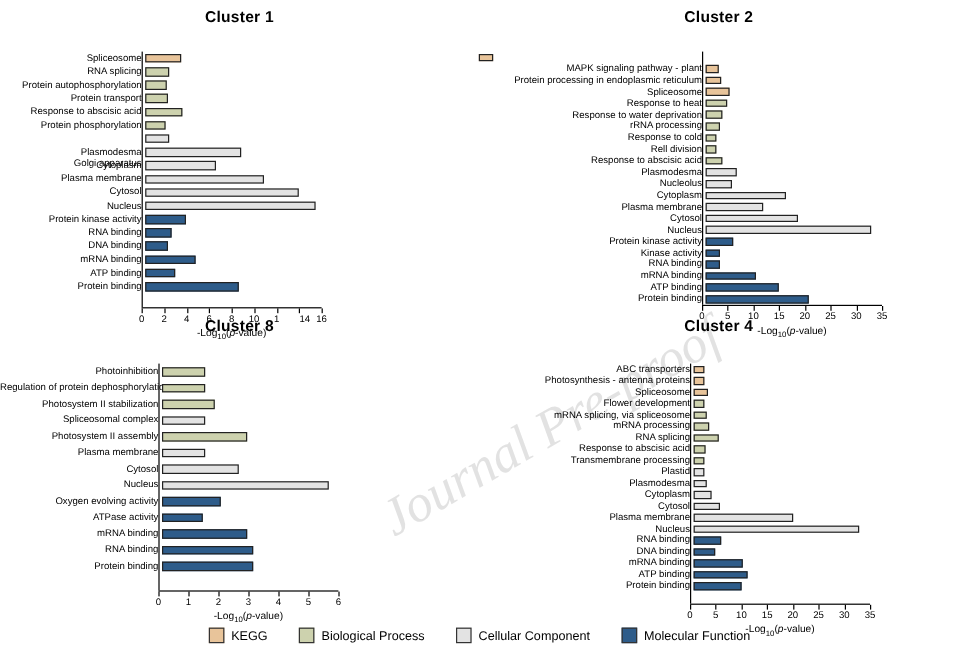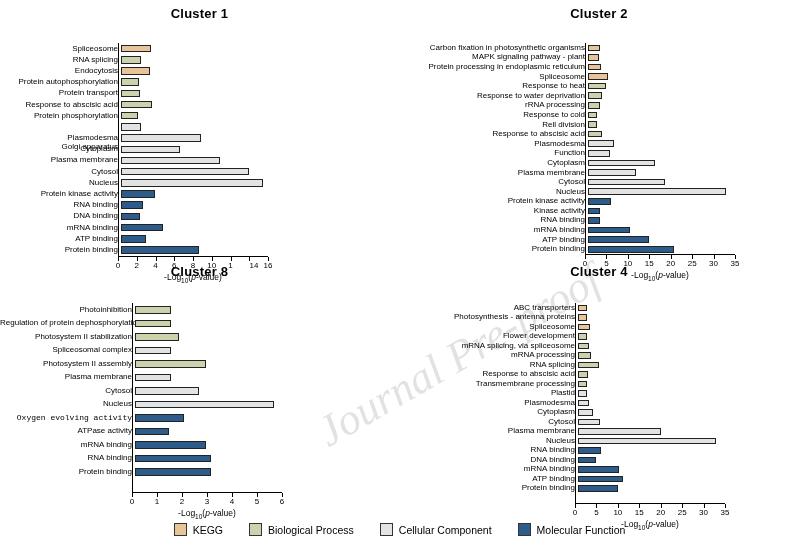--- a/index.html
+++ b/index.html
@@ -141,26 +141,20 @@
           <div class="row" style="height: 11.2px;">
             <div class="lbl" style="width: 118px;">Spliceosome</div>
             <div class="barwrap" style="height: 11.2px;">
               <div class="bar" style="width: 30px; height: 7.5px; top: 1.85px; background: rgb(232, 196, 154);"></div>
             </div>
           </div>
           <div class="row" style="height: 11.2px;">
             <div class="lbl" style="width: 118px;">RNA splicing</div>
             <div class="barwrap" style="height: 11.2px;">
               <div class="bar" style="width: 19.6875px; height: 7.5px; top: 1.85px; background: rgb(205, 210, 174);"></div>
-            </div>
-          </div>
-          <div class="row" style="height: 11.2px;">
-            <div class="lbl" style="width: 118px;">Endocytosis</div>
-            <div class="barwrap" style="height: 11.2px;">
-              <div class="bar" style="width: 29.0625px; height: 7.5px; top: 1.85px; background: rgb(232, 196, 154);"></div>
             </div>
           </div>
           <div class="row" style="height: 11.2px;">
             <div class="lbl" style="width: 118px;">Protein autophosphorylation</div>
             <div class="barwrap" style="height: 11.2px;">
               <div class="bar" style="width: 17.8125px; height: 7.5px; top: 1.85px; background: rgb(205, 210, 174);"></div>
             </div>
           </div>
           <div class="row" style="height: 11.2px;">
             <div class="lbl" style="width: 118px;">Protein transport</div>
@@ -274,21 +268,20 @@
         <div class="tick" style="left: 268px; top: 235.8px;"></div>
         <div class="ticklabel" style="left: 268px; top: 239.8px;">16</div>
         <div class="xtitle" style="left: 193px; top: 250.8px;">-Log<sub>10</sub>(<i>p</i>-value)</div>
       </div>
   </div>
   <div class="panel">
     <div class="panel-title">Cluster 2</div>
     <div class="plot" id="plot1">
         <div class="rows" style="top: 22px;">
           <div class="row" style="height: 9.6px;">
-            <div class="lbl" style="width: 186px;">Carbon fixation in photosynthetic organisms</div>
             <div class="barwrap" style="height: 9.6px;">
               <div class="bar" style="width: 11.5714px; height: 6.6px; top: 1.5px; background: rgb(232, 196, 154);"></div>
             </div>
           </div>
           <div class="row" style="height: 9.6px;">
             <div class="lbl" style="width: 186px;">MAPK signaling pathway - plant</div>
             <div class="barwrap" style="height: 9.6px;">
               <div class="bar" style="width: 11.1429px; height: 6.6px; top: 1.5px; background: rgb(232, 196, 154);"></div>
             </div>
           </div>
@@ -340,21 +333,21 @@
               <div class="bar" style="width: 14.1429px; height: 6.6px; top: 1.5px; background: rgb(205, 210, 174);"></div>
             </div>
           </div>
           <div class="row" style="height: 9.6px;">
             <div class="lbl" style="width: 186px;">Plasmodesma</div>
             <div class="barwrap" style="height: 9.6px;">
               <div class="bar" style="width: 26.1429px; height: 6.6px; top: 1.5px; background: rgb(227, 227, 227);"></div>
             </div>
           </div>
           <div class="row" style="height: 9.6px;">
-            <div class="lbl" style="width: 186px;">Function</div>
+            <div class="lbl" style="width: 186px;">Nucleolus</div>
             <div class="barwrap" style="height: 9.6px;">
               <div class="bar" style="width: 22.2857px; height: 6.6px; top: 1.5px; background: rgb(227, 227, 227);"></div>
             </div>
           </div>
           <div class="row" style="height: 9.6px;">
             <div class="lbl" style="width: 186px;">Cytoplasm</div>
             <div class="barwrap" style="height: 9.6px;">
               <div class="bar" style="width: 66.8571px; height: 6.6px; top: 1.5px; background: rgb(227, 227, 227);"></div>
             </div>
           </div>
@@ -479,21 +472,21 @@
             <div class="barwrap" style="height: 13.5px;">
               <div class="bar" style="width: 63.75px; height: 7.5px; top: 3px; background: rgb(227, 227, 227);"></div>
             </div>
           </div>
           <div class="row" style="height: 13.5px;">
             <div class="lbl" style="width: 132px;">Nucleus</div>
             <div class="barwrap" style="height: 13.5px;">
               <div class="bar" style="width: 138.75px; height: 7.5px; top: 3px; background: rgb(227, 227, 227);"></div>
             </div>
           </div>
-          <div class="row" style="height: 13.5px; font-family: Liberation Mono, monospace;">
+          <div class="row" style="height: 13.5px;">
             <div class="lbl" style="width: 132px;">Oxygen evolving activity</div>
             <div class="barwrap" style="height: 13.5px;">
               <div class="bar" style="width: 48.75px; height: 7.5px; top: 3px; background: rgb(46, 92, 138);"></div>
             </div>
           </div>
           <div class="row" style="height: 13.5px;">
             <div class="lbl" style="width: 132px;">ATPase activity</div>
             <div class="barwrap" style="height: 13.5px;">
               <div class="bar" style="width: 33.75px; height: 7.5px; top: 3px; background: rgb(46, 92, 138);"></div>
             </div>

